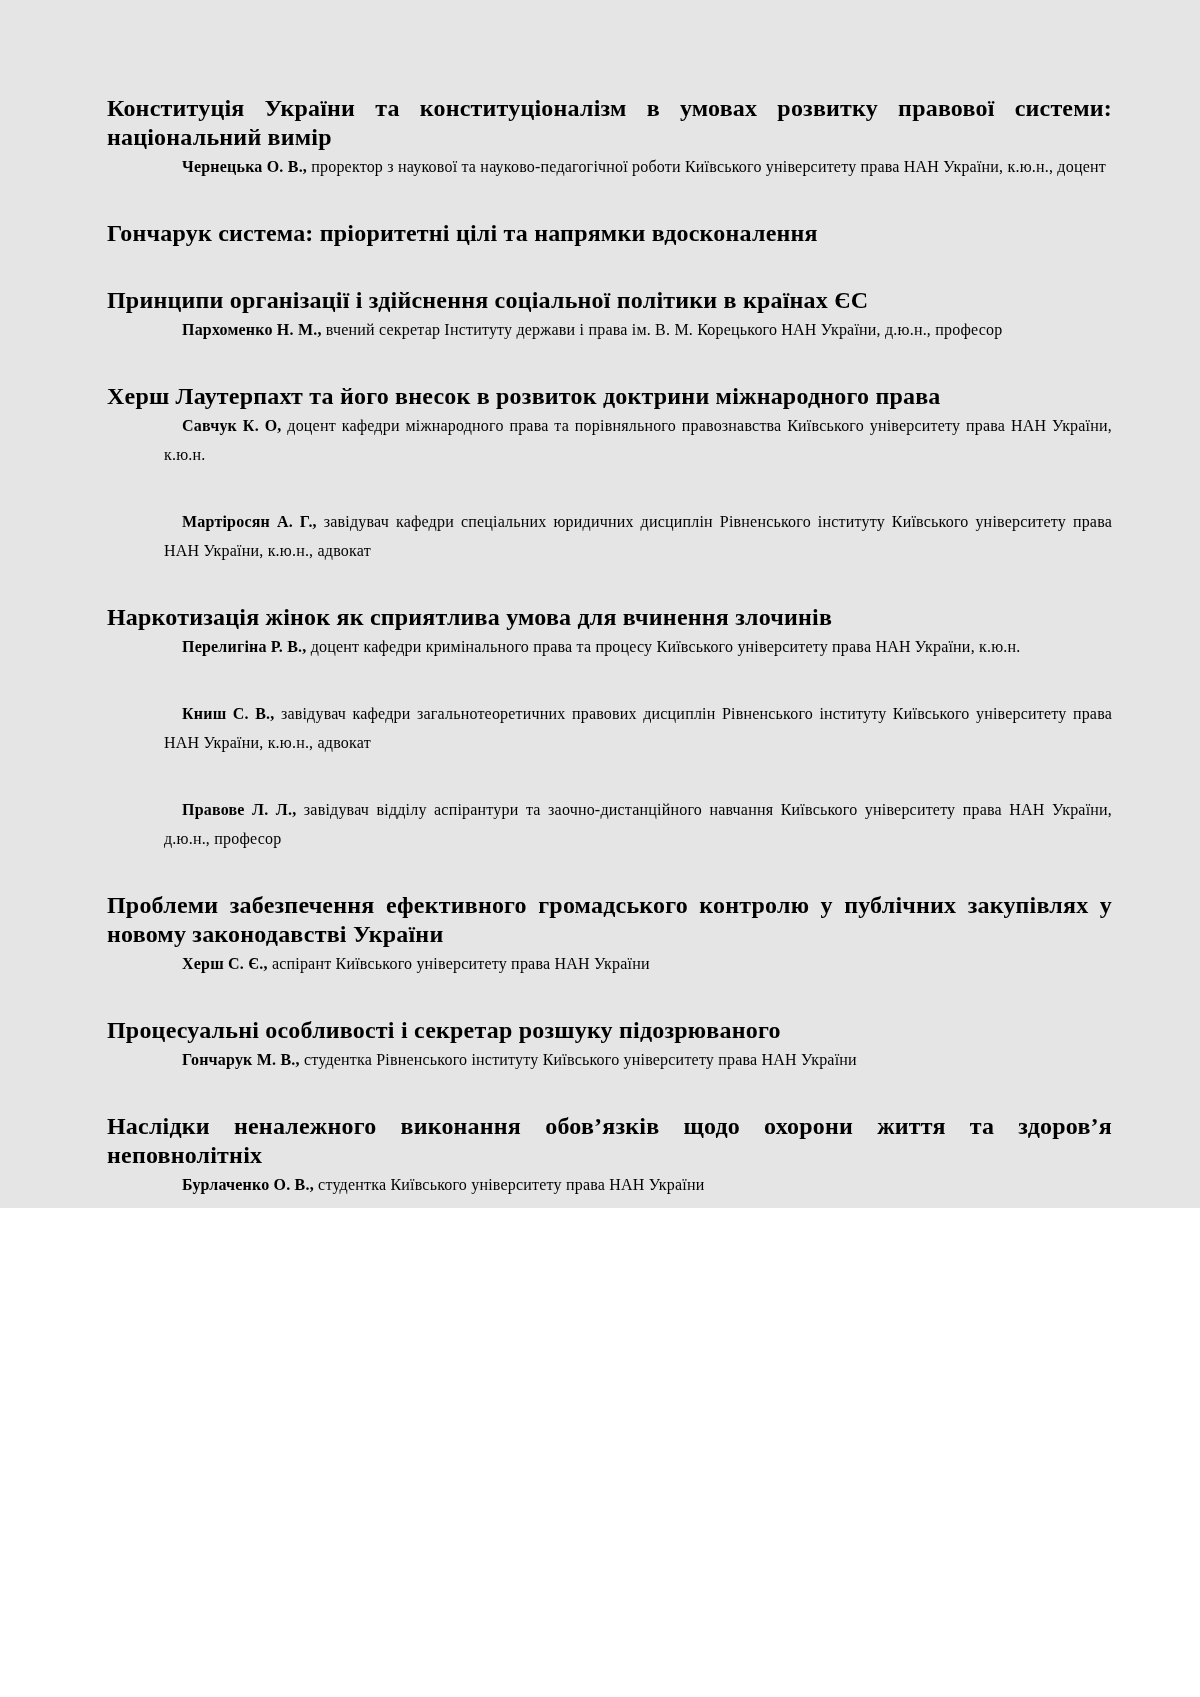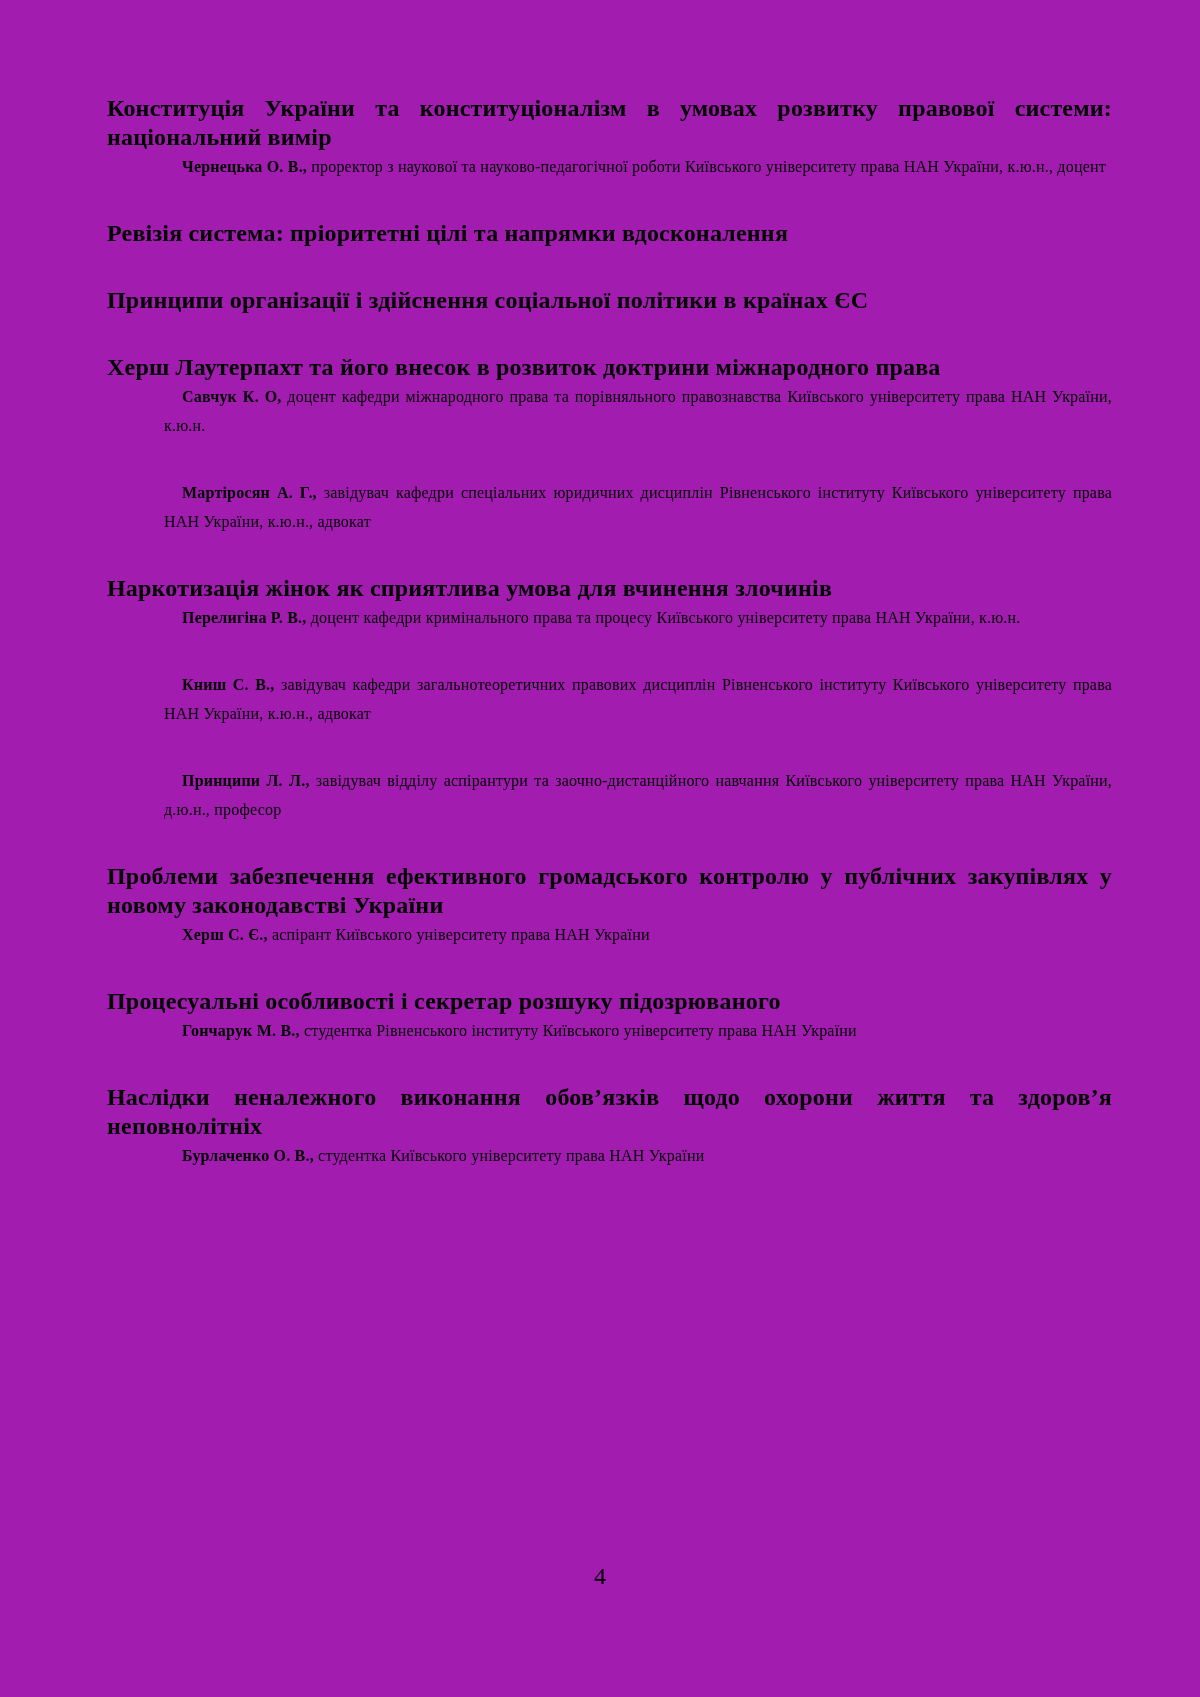--- a/index.html
+++ b/index.html
@@ -3,22 +3,22 @@
 <meta charset="utf-8">
 <style>
   html, body {
     margin: 0;
     padding: 0;
     background: #ffffff;
   }
   .page {
     position: relative;
     width: 1200px;
-    height: 1697px;
-    background: #a21caf;
+    height: 1208px;
+    background: #e5e5e5;
     color: #000000;
     font-family: "Liberation Serif", "DejaVu Serif", serif;
     overflow: hidden;
   }
   .content {
     position: absolute;
     left: 107px;
     top: 94px;
     width: 1005px;
   }
@@ -64,25 +64,26 @@
 <body>
 
 <div class="page">
   <main class="content" id="entries-container">
   <section class="entry">
     <p class="entry-title">Конституція України та конституціоналізм в умовах розвитку правової системи: національний вимір</p>
     <p class="entry-author"><span class="author-name">Чернецька О. В.,</span> <span class="author-affiliation">проректор з наукової та науково-педагогічної роботи Київського університету права НАН України, к.ю.н., доцент</span></p>
   </section>
 
   <section class="entry">
-    <p class="entry-title">Ревізія система: пріоритетні цілі та напрямки вдосконалення</p>
+    <p class="entry-title">Гончарук система: пріоритетні цілі та напрямки вдосконалення</p>
   </section>
 
   <section class="entry">
     <p class="entry-title">Принципи організації і здійснення соціальної політики в країнах ЄС</p>
+    <p class="entry-author"><span class="author-name">Пархоменко Н. М.,</span> <span class="author-affiliation">вчений секретар Інституту держави і права ім. В. М. Корецького НАН України, д.ю.н., професор</span></p>
   </section>
 
   <section class="entry">
     <p class="entry-title">Херш Лаутерпахт та його внесок в розвиток доктрини міжнародного права</p>
     <p class="entry-author"><span class="author-name">Савчук К. О,</span> <span class="author-affiliation">доцент кафедри міжнародного права та порівняльного правознавства Київського університету права НАН України, к.ю.н.</span></p>
   </section>
 
   <section class="entry">
     <p class="entry-author"><span class="author-name">Мартіросян А. Г.,</span> <span class="author-affiliation">завідувач кафедри спеціальних юридичних дисциплін Рівненського інституту Київського університету права НАН України, к.ю.н., адвокат</span></p>
   </section>
@@ -90,21 +91,21 @@
   <section class="entry">
     <p class="entry-title">Наркотизація жінок як сприятлива умова для вчинення злочинів</p>
     <p class="entry-author"><span class="author-name">Перелигіна Р. В.,</span> <span class="author-affiliation">доцент кафедри кримінального права та процесу Київського університету права НАН України, к.ю.н.</span></p>
   </section>
 
   <section class="entry">
     <p class="entry-author"><span class="author-name">Книш С. В.,</span> <span class="author-affiliation">завідувач кафедри загальнотеоретичних правових дисциплін Рівненського інституту Київського університету права НАН України, к.ю.н., адвокат</span></p>
   </section>
 
   <section class="entry">
-    <p class="entry-author"><span class="author-name">Принципи Л. Л.,</span> <span class="author-affiliation">завідувач відділу аспірантури та заочно-дистанційного навчання Київського університету права НАН України, д.ю.н., професор</span></p>
+    <p class="entry-author"><span class="author-name">Правове Л. Л.,</span> <span class="author-affiliation">завідувач відділу аспірантури та заочно-дистанційного навчання Київського університету права НАН України, д.ю.н., професор</span></p>
   </section>
 
   <section class="entry">
     <p class="entry-title">Проблеми забезпечення ефективного громадського контролю у публічних закупівлях у новому законодавстві України</p>
     <p class="entry-author"><span class="author-name">Херш С. Є.,</span> <span class="author-affiliation">аспірант Київського університету права НАН України</span></p>
   </section>
 
   <section class="entry">
     <p class="entry-title">Процесуальні особливості і секретар розшуку підозрюваного</p>
     <p class="entry-author"><span class="author-name">Гончарук М. В.,</span> <span class="author-affiliation">студентка Рівненського інституту Київського університету права НАН України</span></p>

